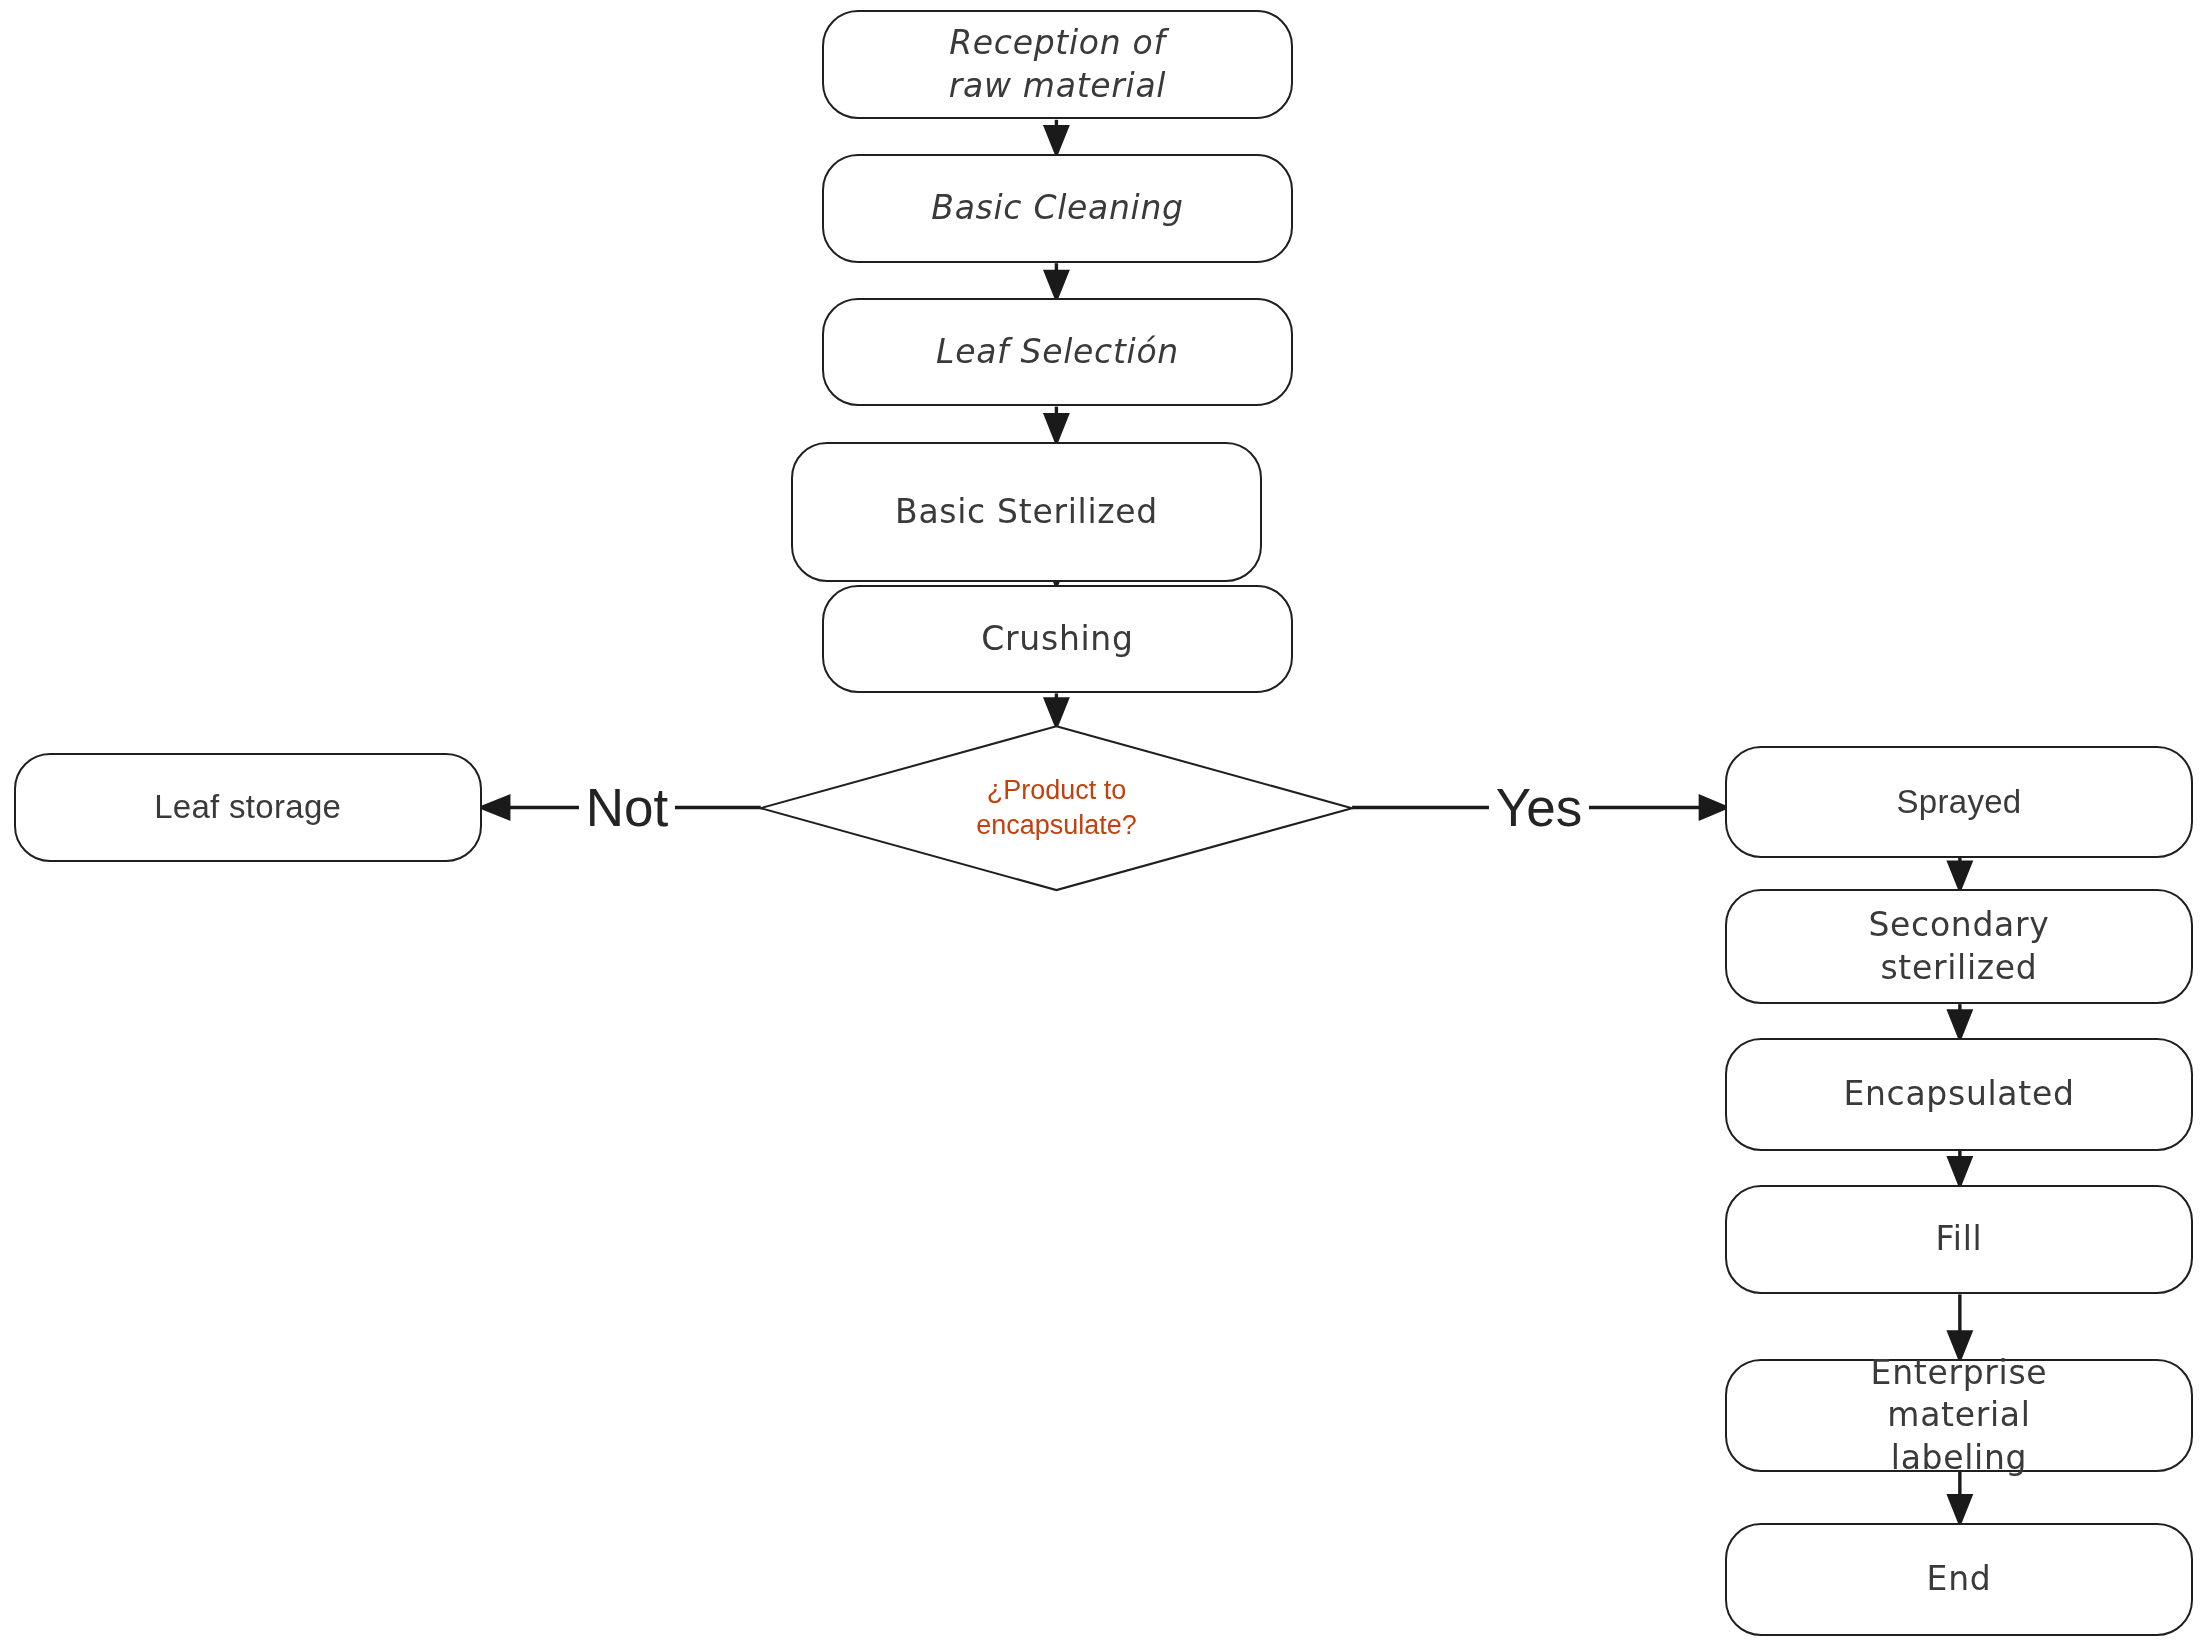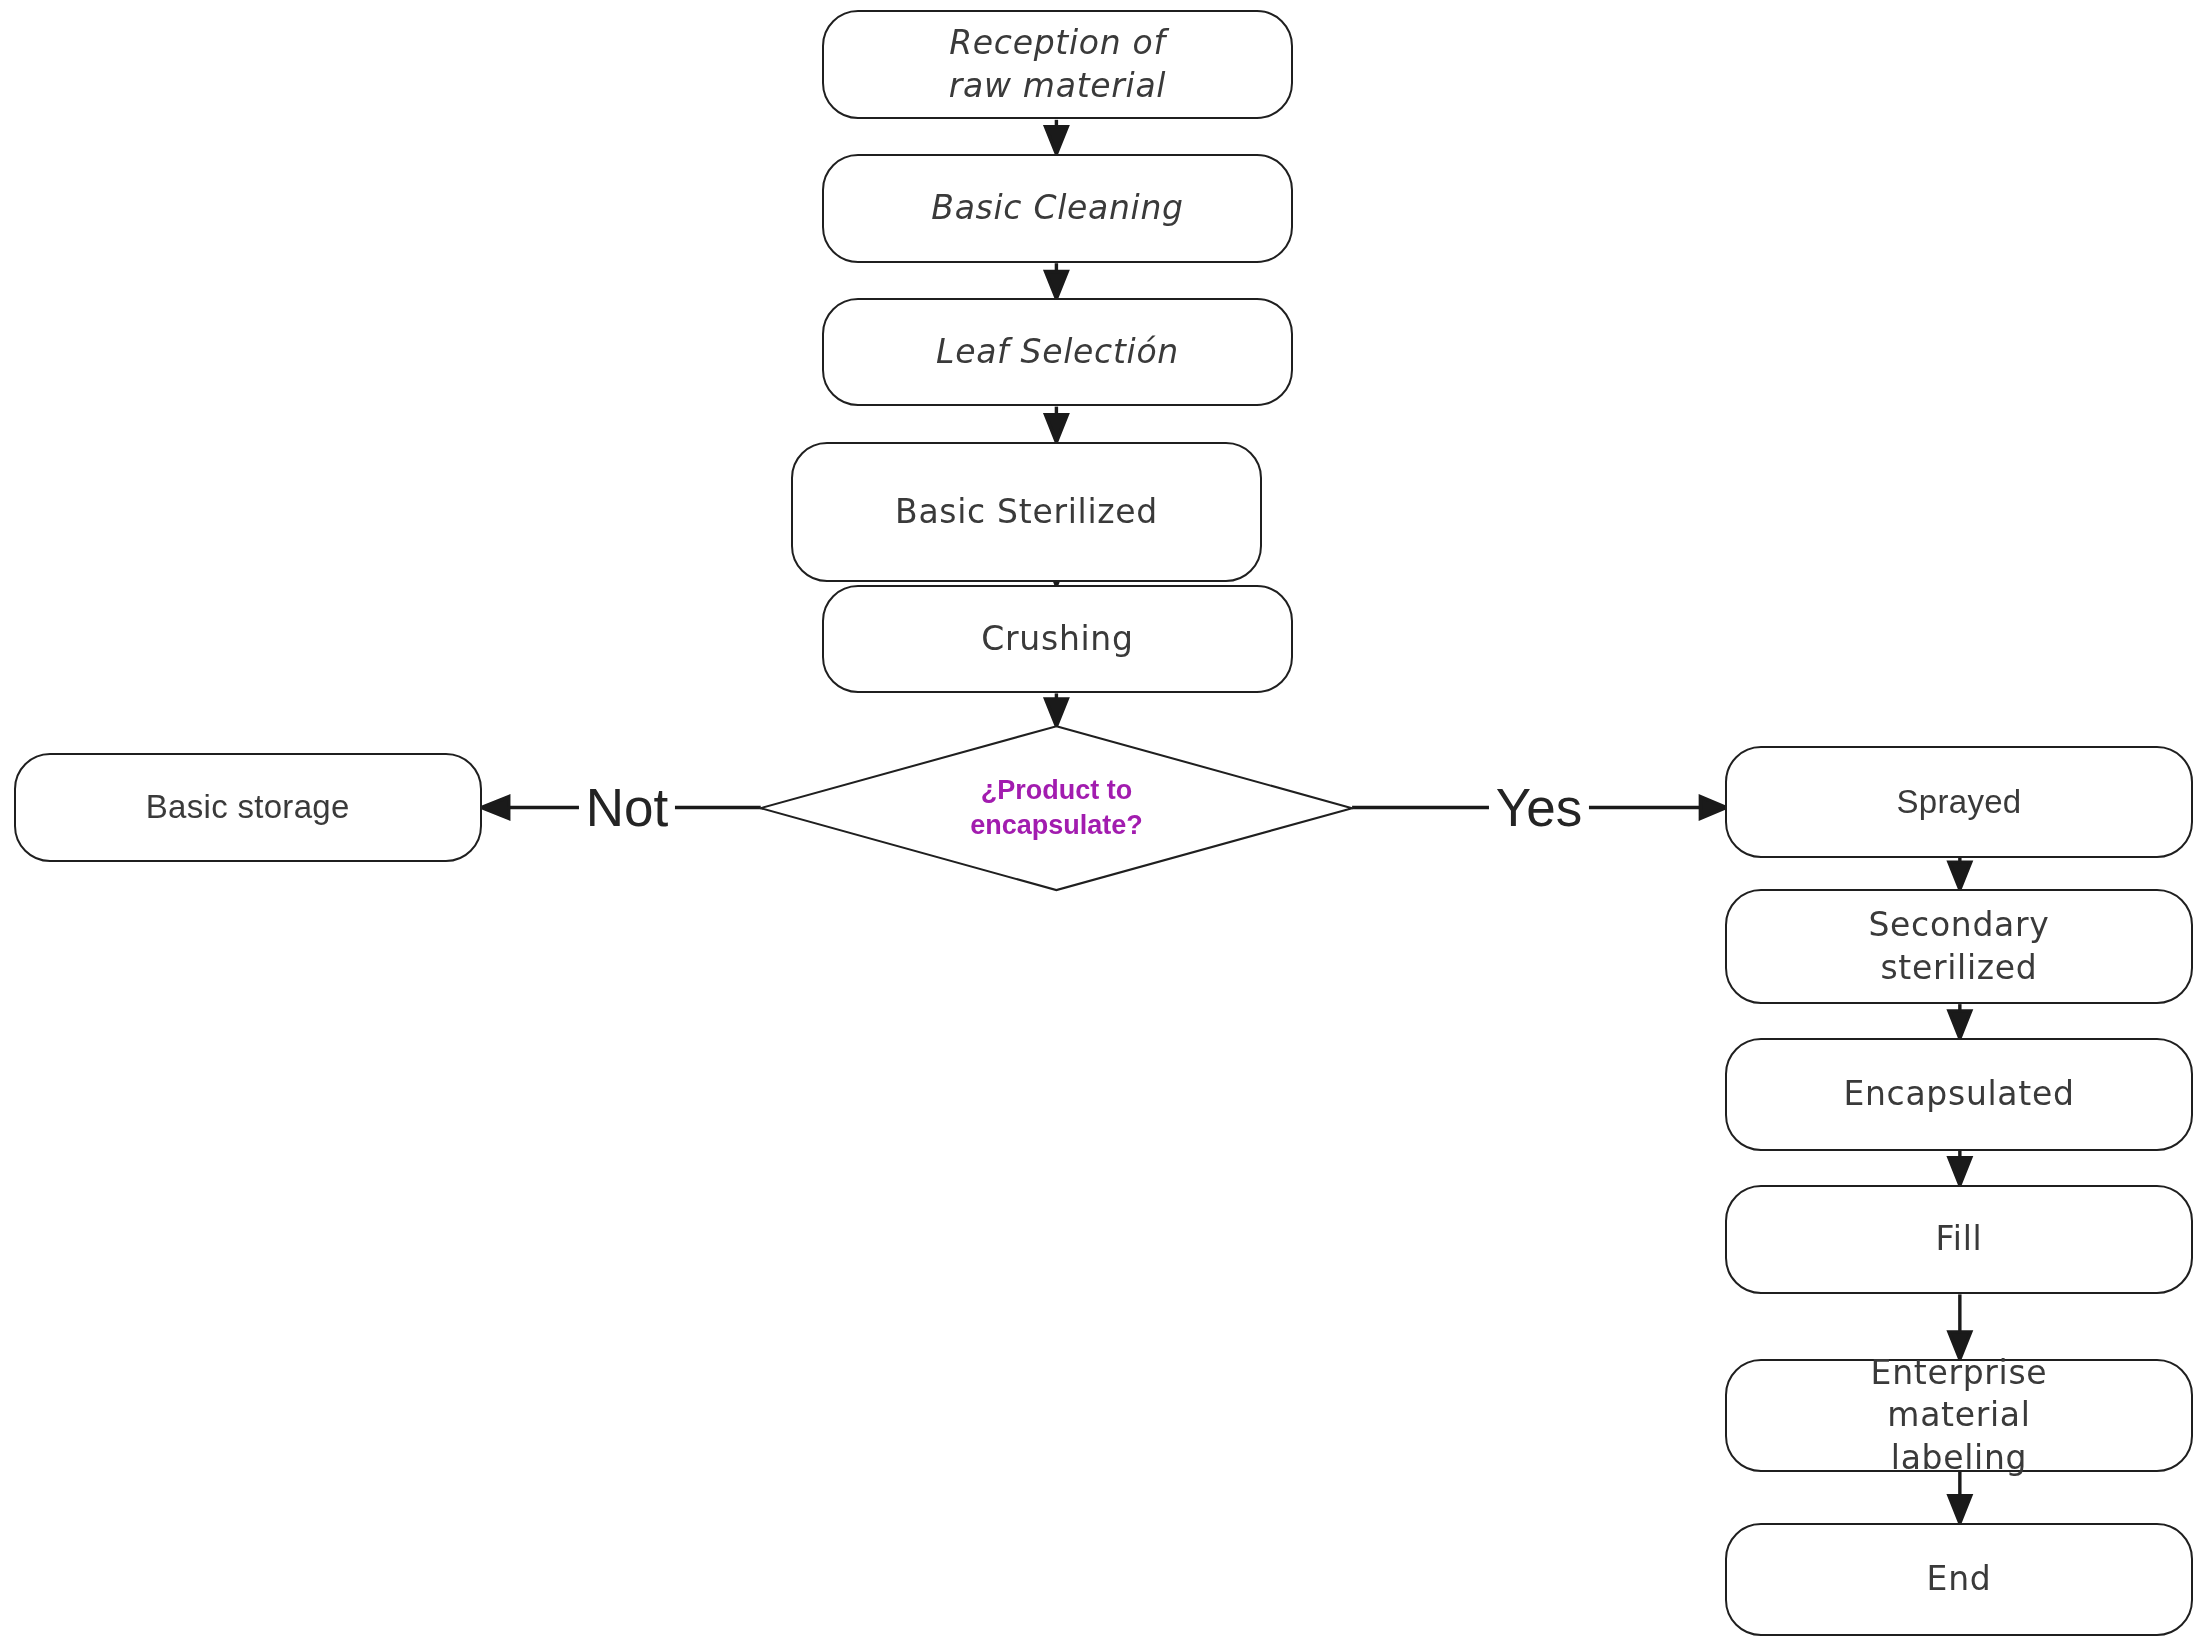--- a/index.html
+++ b/index.html
@@ -11,21 +11,21 @@
     background:#ffffff;border:2px solid #1f1f1f;border-radius:36px;
     display:flex;align-items:center;justify-content:center;text-align:center;
     font-family:"DejaVu Sans",sans-serif;font-size:33px;color:#3a3a3a;
     letter-spacing:0.7px;
   }
   .node .label span{display:block;line-height:1.28;}
   .italic{font-style:italic;}
   .arial{font-family:"Liberation Sans",sans-serif;letter-spacing:0.3px;}
   .decision-text{
     position:absolute;z-index:2;display:flex;align-items:center;justify-content:center;
-    text-align:center;font-family:"Liberation Sans",sans-serif;font-size:27px;color:#a21caf;font-weight:bold;
+    text-align:center;font-family:"Liberation Sans",sans-serif;font-size:27px;color:#c2410c;
   }
   .decision-text span{display:block;line-height:1.3;}
   .edge-label{
     position:absolute;z-index:3;transform:translate(-50%,-50%);
     background:#ffffff;padding:0 6.8px;
     font-family:"Liberation Sans",sans-serif;font-size:53px;color:#242424;
   }
 </style>
 </head>
 <body>
@@ -126,21 +126,21 @@
       <span>¿Product to</span>
       <span>encapsulate?</span>
     </div>
   </div>
 
   <div class="edge-label" style="left:627px;top:807px;">Not</div>
   <div class="edge-label" style="left:1539px;top:807px;">Yes</div>
 
   <div class="node arial" style="left:13.7px;top:753px;width:468px;height:109px">
     <div class="label">
-      <span>Basic storage</span>
+      <span>Leaf storage</span>
     </div>
   </div>
 
   <div class="node arial" style="left:1725px;top:746px;width:468px;height:112px">
     <div class="label">
       <span>Sprayed</span>
     </div>
   </div>
 
   <div class="node" style="left:1725px;top:889px;width:468px;height:115px">

